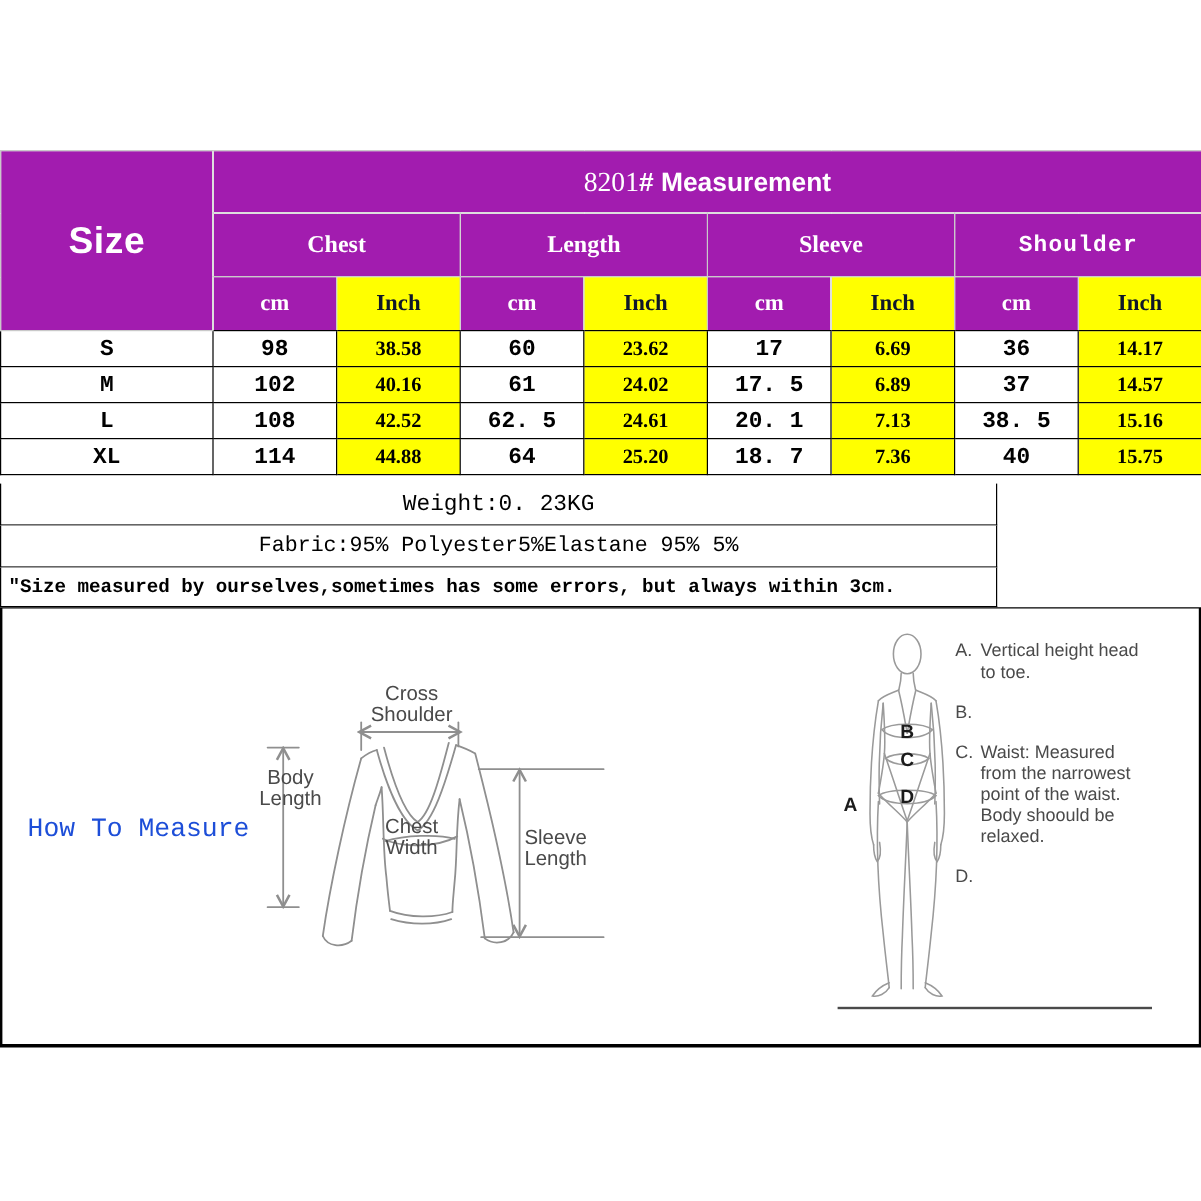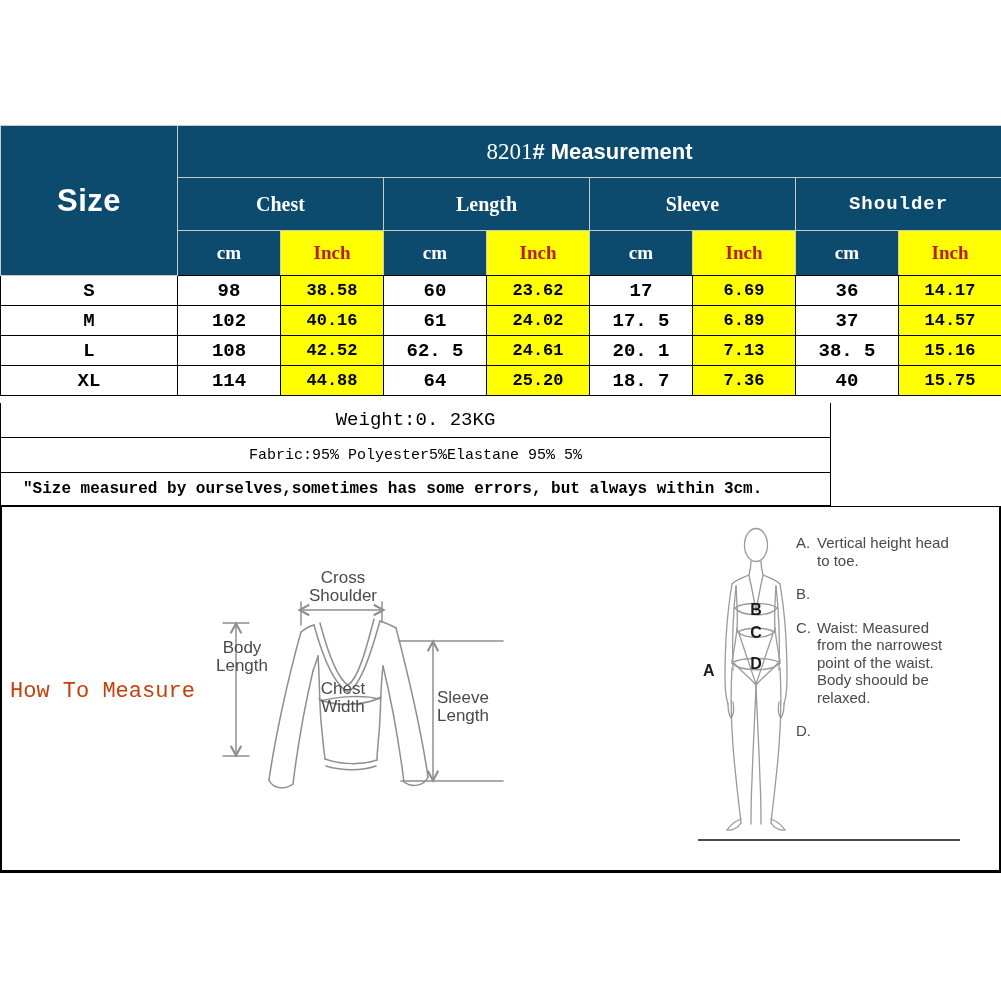--- a/index.html
+++ b/index.html
@@ -5,47 +5,47 @@
   * { box-sizing: border-box; margin: 0; padding: 0; }
   body { background: #ffffff; font-family: "Liberation Sans", "DejaVu Sans", sans-serif; }
   .page { position: relative; width: 1001px; height: 1001px; background: #fff; overflow: hidden; }
 
   .size-table { position: absolute; left: 0; top: 125px; width: 1001px;
     border-collapse: collapse; table-layout: fixed; border: 1px solid #000; }
   .size-table td { text-align: center; vertical-align: middle; overflow: hidden; }
 
   
   .r-title td, .r-groups td, .r-units td { border: 1px solid #c9c9c9; }
-  .cell-dark { background: #0c4a6e; color: #fff; }
-  .cell-yellow { background: #ffff00; color: #b91c1c; }
+  .cell-dark { background: #a21caf; color: #fff; }
+  .cell-yellow { background: #ffff00; color: #0f172a; }
   .size-cell { font-weight: bold; font-size: 31px; height: 116px; letter-spacing: .5px; }
   .title-cell { height: 52px; }
   .title-prefix { font-family: "Liberation Serif", "DejaVu Serif", serif; font-size: 23px; font-weight: normal; }
   .title-suffix { font-size: 22px; font-weight: bold; }
   .r-groups td { height: 53px; font-family: "Liberation Serif", "DejaVu Serif", serif; font-weight: bold; font-size: 20px; }
   .r-groups td.mono { font-family: "Liberation Mono", "DejaVu Sans Mono", monospace; font-size: 19px; letter-spacing: 1px; }
   .r-units td { height: 45px; font-family: "Liberation Serif", "DejaVu Serif", serif; font-weight: bold; font-size: 19px; border-bottom-color: #000; }
 
   
   .r-data td { border: 1px solid #000; height: 30px; }
   .r-data .sz, .r-data .cm { font-family: "Liberation Mono", "DejaVu Sans Mono", monospace; font-size: 19px; font-weight: 600; }
-  .r-data .in { font-family: Liberation Mono, monospace; font-size: 17px; font-weight: bold; background: #ffff00; }
+  .r-data .in { font-family: Liberation Serif, serif; font-size: 17px; font-weight: bold; background: #ffff00; }
 
   .info-row { position: absolute; left: 0; width: 831px; background: #fff;
     border: solid #000; border-width: 0 1px 1px 1px;
     font-family: "Liberation Mono", "DejaVu Sans Mono", monospace;
     display: flex; align-items: center; justify-content: center; }
   .info-weight { top: 403px; height: 35px; font-size: 19px; font-weight: 500; }
-  .info-fabric { top: 438px; height: 35px; font-size: 15px; font-weight: 500; }
-  .info-note  { top: 473px; height: 33px; font-size: 16px; font-weight: 600; justify-content: flex-start; padding-left: 22px; }
+  .info-fabric { top: 438px; height: 35px; font-size: 18px; font-weight: 500; }
+  .info-note  { top: 473px; height: 33px; font-size: 16px; font-weight: 600; justify-content: flex-start; padding-left: 6px; }
 
   .howto-box { position: absolute; left: 0; top: 506px; width: 1001px; height: 367px;
     background: #fff; border: solid #000; border-width: 1px 2px 3px 2px; }
-  .howto-title { position: absolute; left: 8px; top: 172px;
-    font-family: "Liberation Mono", "DejaVu Sans Mono", monospace; font-size: 22px; font-weight: 500; color: #c2410c; white-space: nowrap; text-align: center; }
+  .howto-title { position: absolute; left: 21px; top: 172px;
+    font-family: "Liberation Mono", "DejaVu Sans Mono", monospace; font-size: 22px; font-weight: 500; color: #1d4ed8; white-space: nowrap; text-align: center; }
 
   .garment-svg { position: absolute; left: 183px; top: 46px; }
   .body-svg { position: absolute; left: 693px; top: 11px; }
   .diagram-label { font-family: "Liberation Sans", "DejaVu Sans", sans-serif; font-size: 17px; fill: #4a4a4a; }
   .body-letter { font-family: "Liberation Sans", "DejaVu Sans", sans-serif; font-weight: bold; font-size: 16px; fill: #1b1b1b; }
 
   .instructions { position: absolute; left: 794px; top: 27px; width: 180px;
     font-family: "Liberation Sans", "DejaVu Sans", sans-serif; font-size: 15px; line-height: 17.5px; color: #4a4a4a; }
   .instr-item { display: flex; margin-bottom: 16px; }
   .instr-item:last-child { margin-bottom: 0; }

